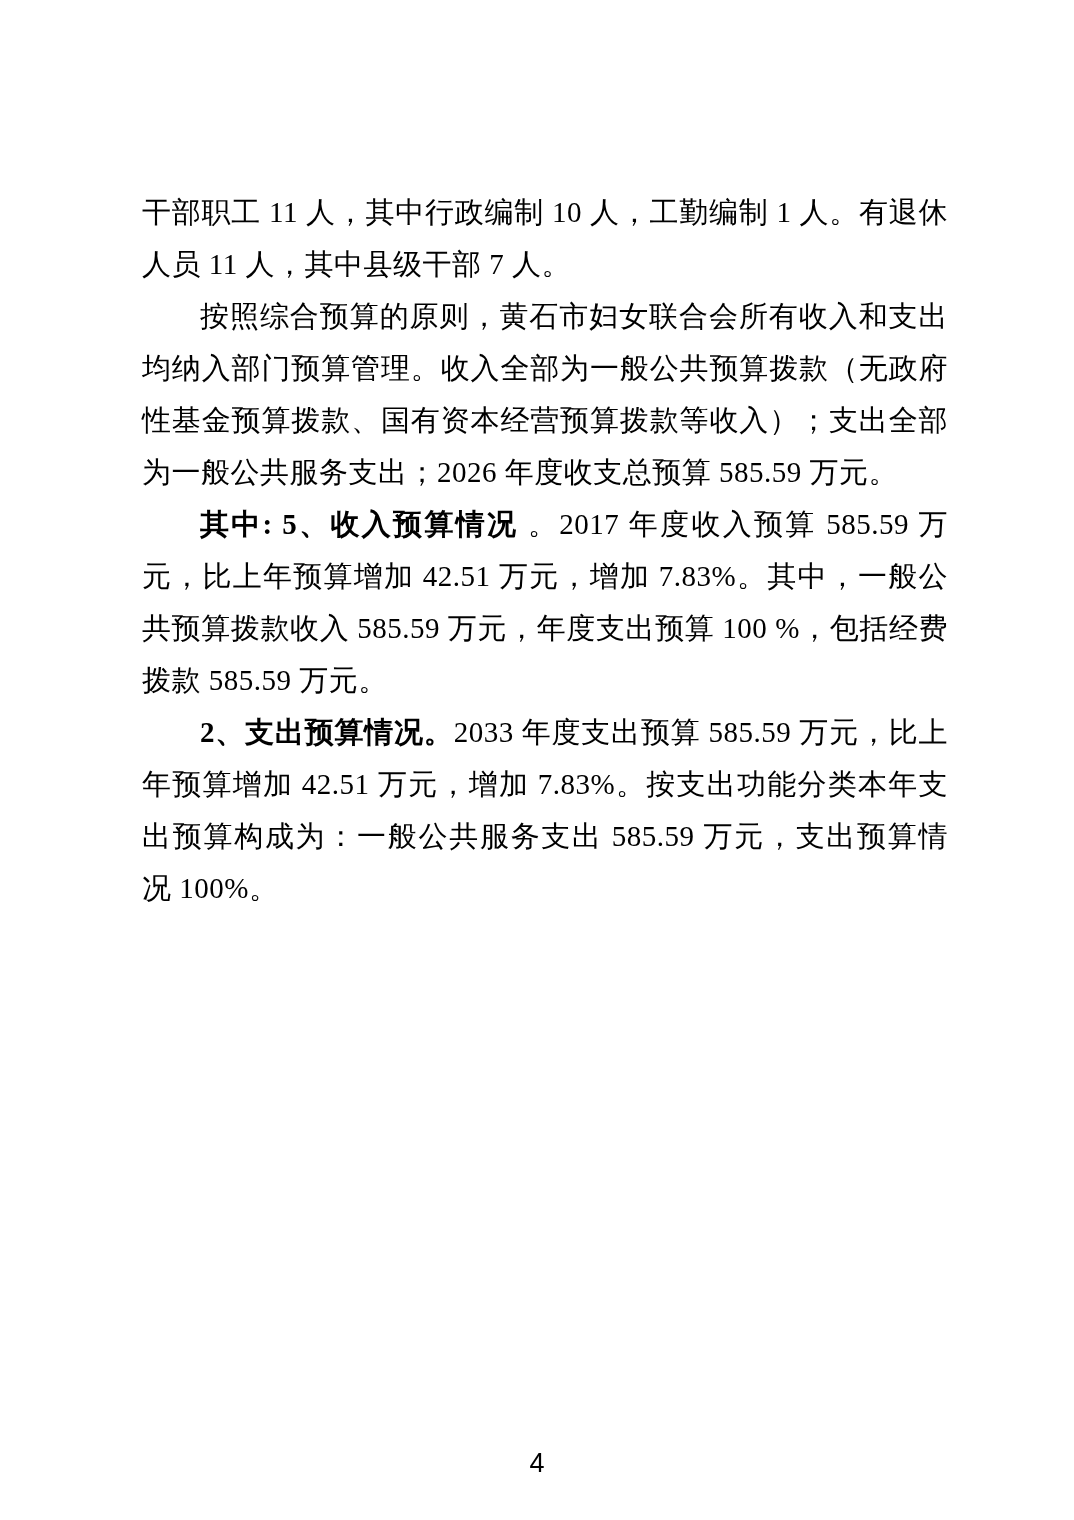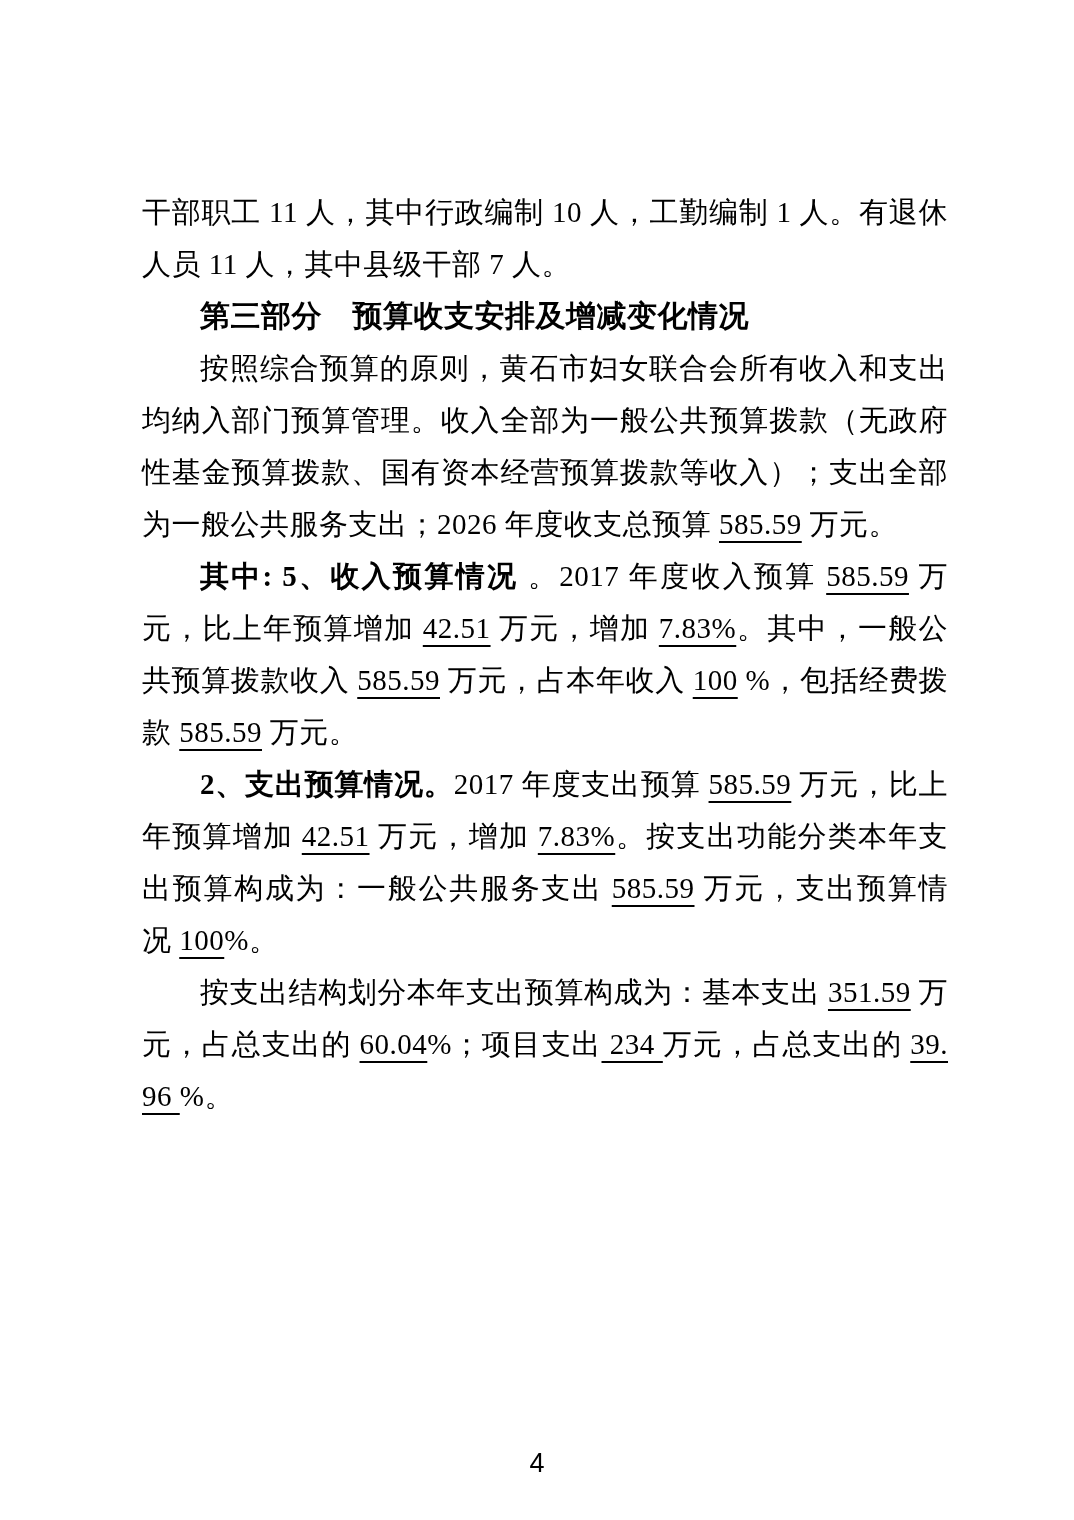--- a/index.html
+++ b/index.html
@@ -40,21 +40,20 @@
     font-size: 30px;
     text-align: left;
   }
   .subheading {
     
   }
   .b {
     font-weight: bold;
   }
   .u {
-    text-decoration: underline;
     text-decoration-thickness: 2px;
     text-underline-offset: 7px;
   }
   .footer {
     position: absolute;
     left: 0;
     right: 0;
     top: 1443px;
     text-align: center;
     font-size: 27px;
@@ -63,28 +62,26 @@
   }
 </style>
 </head>
 <body>
 
 <div class="page">
   <div class="content">
 
     <p class="para"><span>干部职工 11 人，其中行政编制 10 人，工勤编制 1 人。有退休人员 11 人，其中县级干部 7 人。</span></p>
 
-    <p class="para indent heading"><span>第三部分　预算收支安排及增减变化情况</span></p>
 
 
     <p class="para indent"><span>按照综合预算的原则，黄石市妇女联合会所有收入和支出均纳入部门预算管理。收入全部为一般公共预算拨款（无政府性基金预算拨款、国有资本经营预算拨款等收入）；支出全部为一般公共服务支出；2026 年度收支总预算 </span><span class="u">585.59</span><span> 万元。</span></p>
 
-    <p class="para indent"><span class="b">其中: 5、收入预算情况</span><span> 。2017 年度收入预算 </span><span class="u">585.59</span><span> 万元，比上年预算增加 </span><span class="u">42.51</span><span> 万元，增加 </span><span class="u">7.83%</span><span>。其中，一般公共预算拨款收入 </span><span class="u">585.59</span><span> 万元，占本年收入 </span><span class="u">100</span><span> %，包括经费拨款 </span><span class="u">585.59</span><span> 万元。</span></p>
+    <p class="para indent"><span class="b">其中: 5、收入预算情况</span><span> 。2017 年度收入预算 </span><span class="u">585.59</span><span> 万元，比上年预算增加 </span><span class="u">42.51</span><span> 万元，增加 </span><span class="u">7.83%</span><span>。其中，一般公共预算拨款收入 </span><span class="u">585.59</span><span> 万元，年度支出预算 </span><span class="u">100</span><span> %，包括经费拨款 </span><span class="u">585.59</span><span> 万元。</span></p>
 
 
-    <p class="para indent"><span class="b">2、支出预算情况。</span><span>2017 年度支出预算 </span><span class="u">585.59</span><span> 万元，比上年预算增加 </span><span class="u">42.51</span><span> 万元，增加 </span><span class="u">7.83%</span><span>。按支出功能分类本年支出预算构成为：一般公共服务支出 </span><span class="u">585.59</span><span> 万元，支出预算情况 </span><span class="u">100</span><span>%。</span></p>
+    <p class="para indent"><span class="b">2、支出预算情况。</span><span>2033 年度支出预算 </span><span class="u">585.59</span><span> 万元，比上年预算增加 </span><span class="u">42.51</span><span> 万元，增加 </span><span class="u">7.83%</span><span>。按支出功能分类本年支出预算构成为：一般公共服务支出 </span><span class="u">585.59</span><span> 万元，支出预算情况 </span><span class="u">100</span><span>%。</span></p>
 
-    <p class="para indent"><span>按支出结构划分本年支出预算构成为：基本支出 </span><span class="u">351.59</span><span> 万元，占总支出的 </span><span class="u">60.04</span><span>%；项目支出</span><span class="u"> 234 </span><span>万元，占总支出的 </span><span class="u">39.96 </span><span>%。</span></p>
 
   </div>
 
   <div class="footer">4</div>
 </div>
 
 </body></html>

